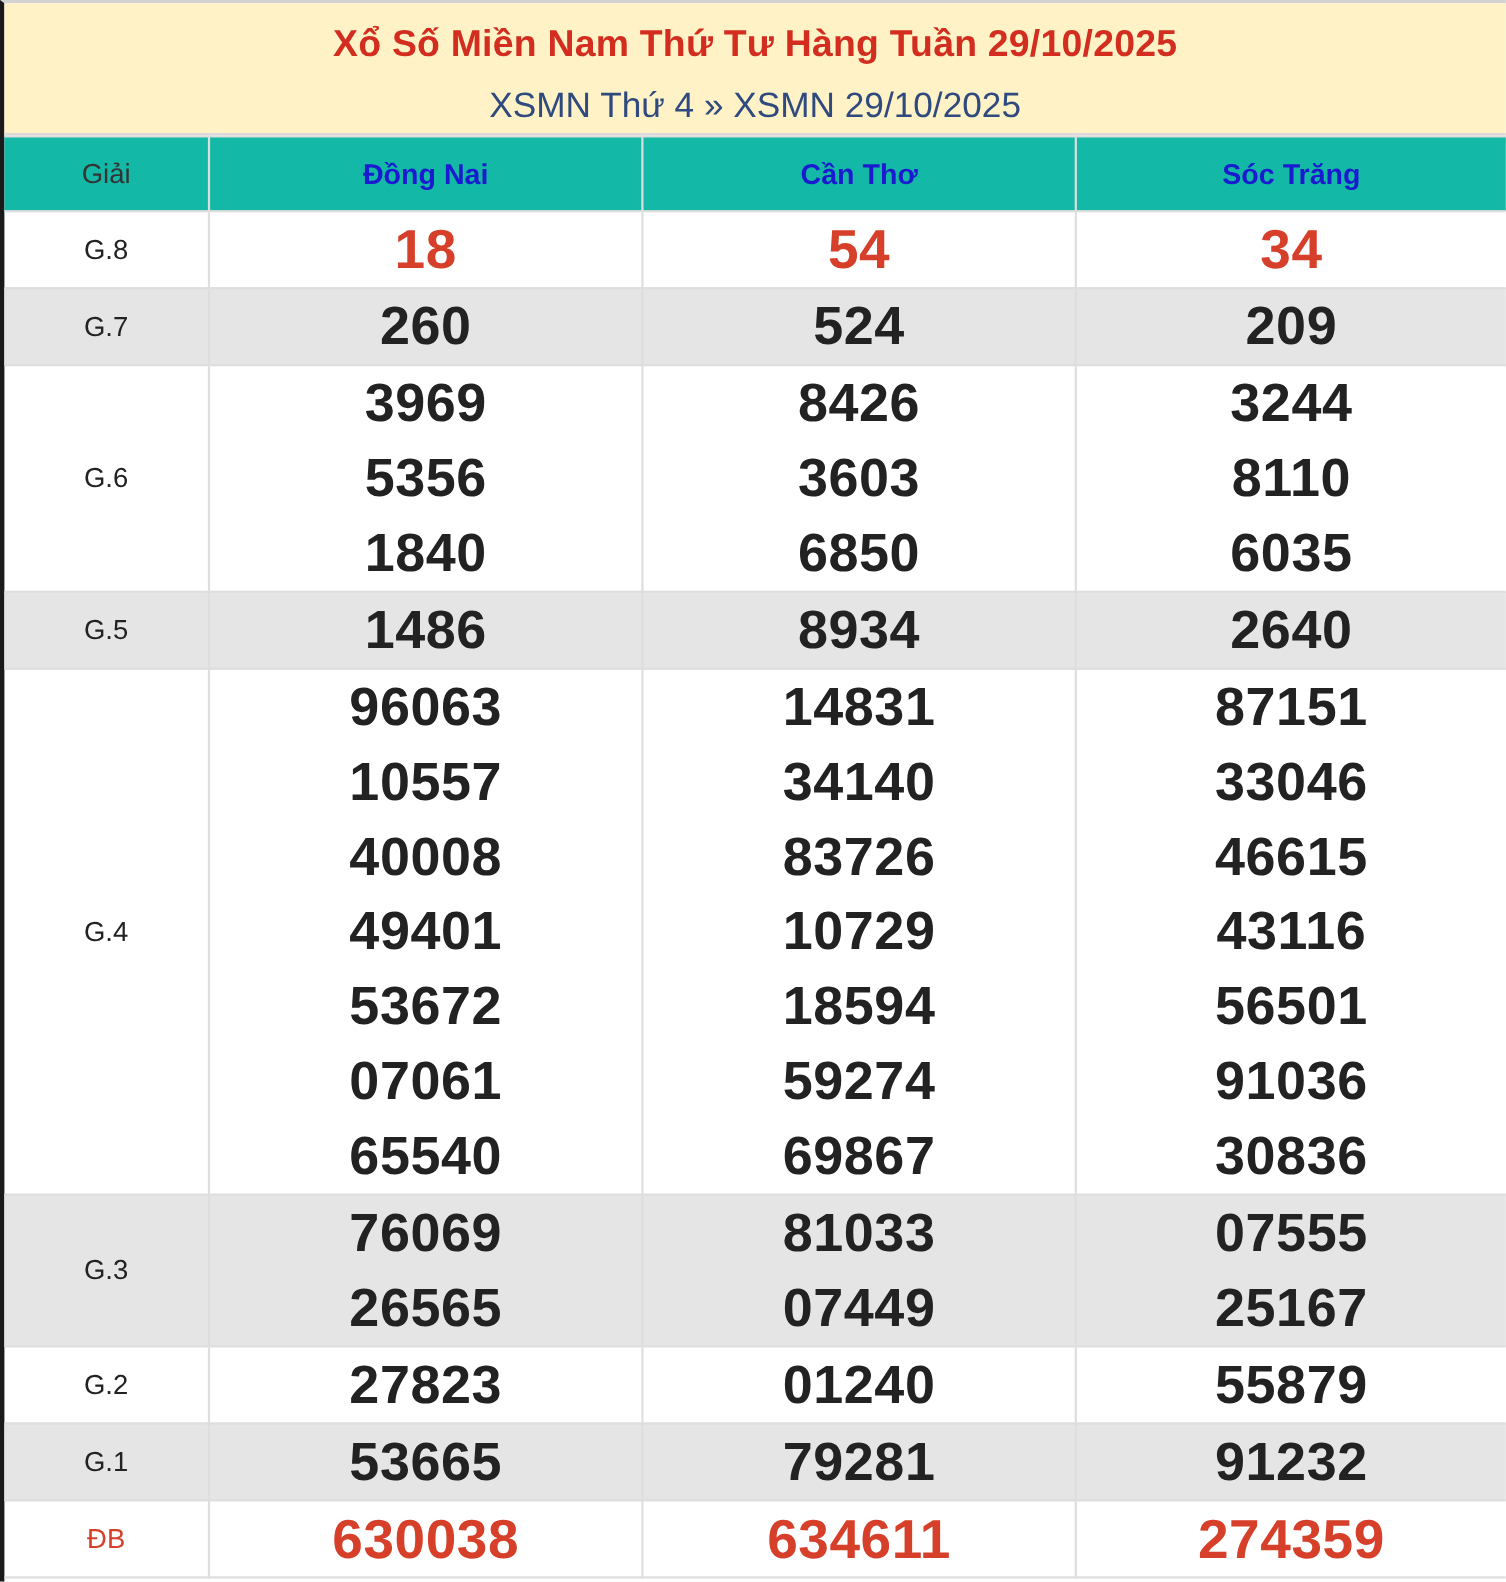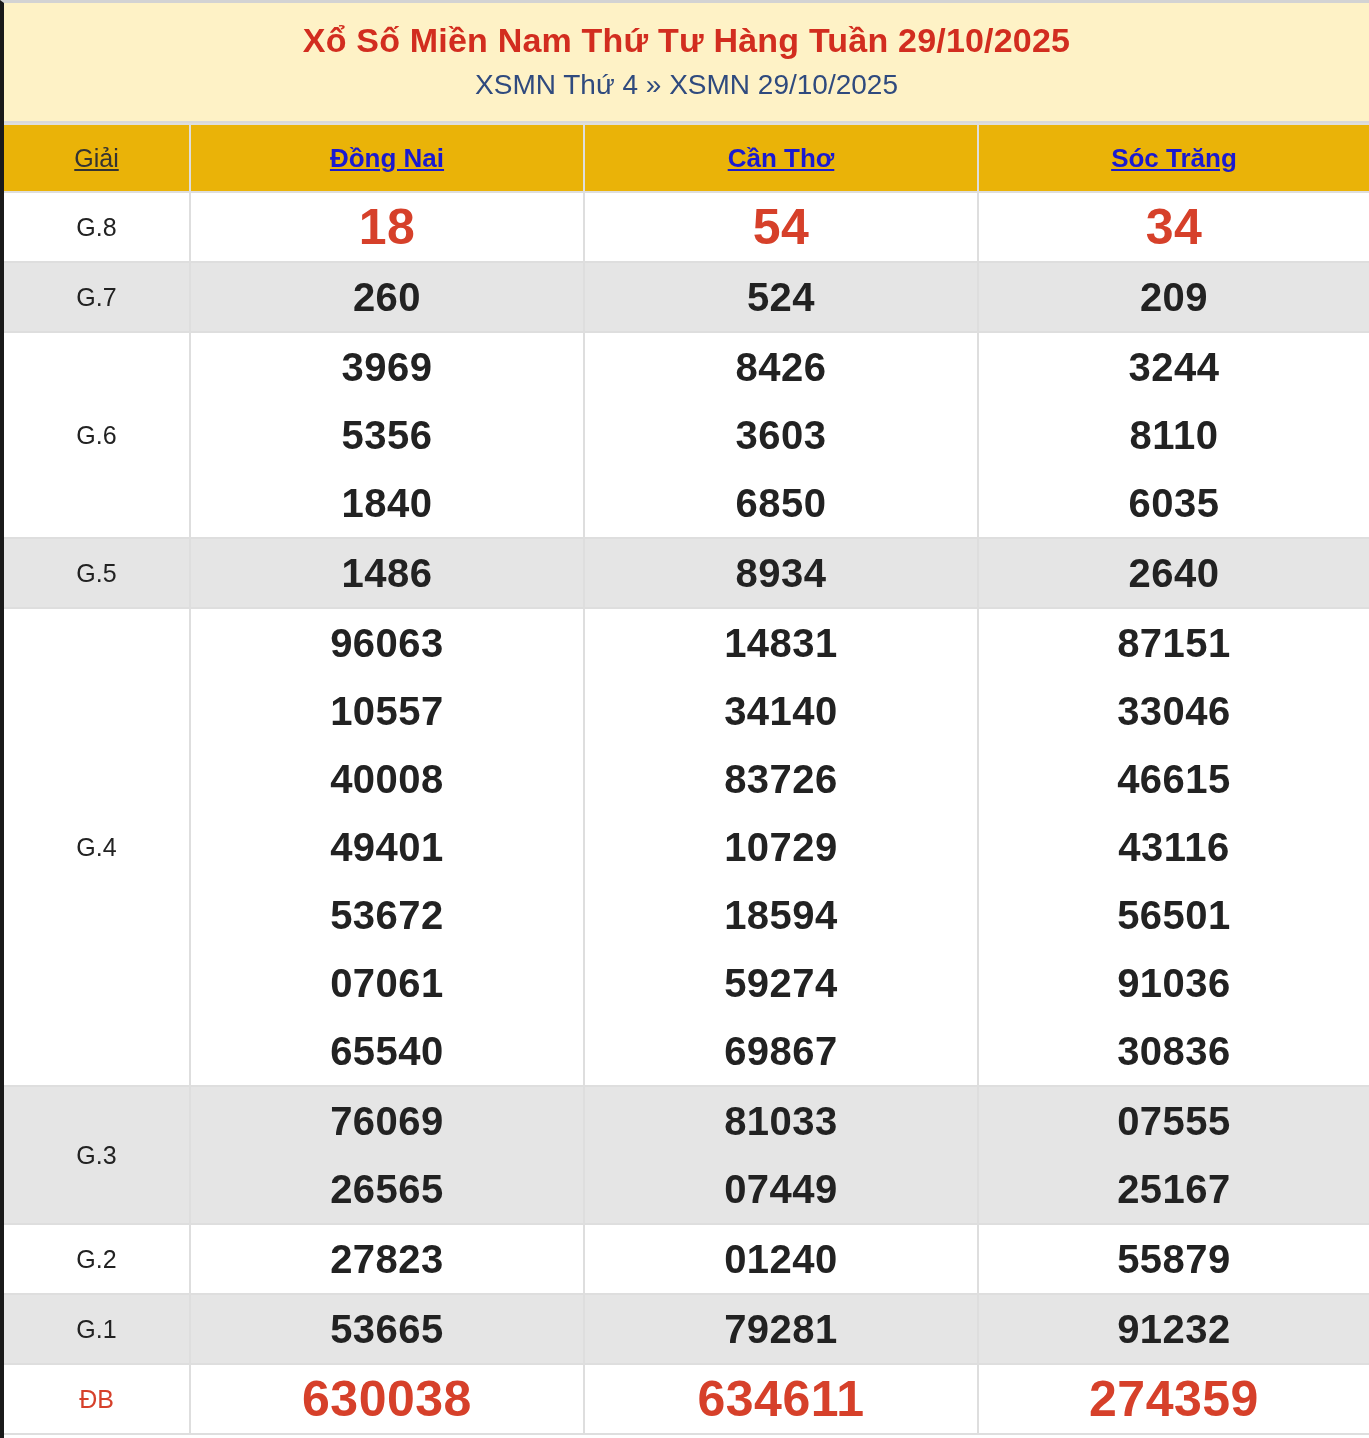--- a/index.html
+++ b/index.html
@@ -18,49 +18,49 @@
       border-bottom: 2px solid #d9d9d9;
       text-align: center; box-sizing: border-box;
     }
     .banner .title {
       padding-top: 17px;
       font-size: 34px; font-weight: bold; color: #d22d1f;
       letter-spacing: 0.2px;
       line-height: 40px;
     }
     .banner .crumbs {
-      margin-top: 10px;
-      font-size: 28px; color: #2f4a7e; line-height: 30px;
+      margin-top: 20px;
+      font-size: 32px; color: #2f4a7e; line-height: 30px;
     }
     .banner .crumbs span { cursor: pointer; }
     table.kq {
       border-collapse: collapse; width: 1365px; table-layout: fixed;
     }
     table.kq col.c0 { width: 186px; }
     table.kq col.c1 { width: 394px; }
     table.kq col.c2 { width: 394px; }
     table.kq col.c3 { width: 391px; }
     table.kq th, table.kq td {
       border: 2px solid #dedede; text-align: center; padding: 0;
     }
     table.kq tr > *:first-child { border-left: none; }
     table.kq tr > *:last-child { border-right: none; }
     table.kq thead th {
-      height: 66px; background: #eab308; font-weight: bold;
-      color: #1a1ad0; font-size: 26px; text-decoration: underline;
+      height: 66px; background: #14b8a6; font-weight: bold;
+      color: #1a1ad0; font-size: 26px;
     }
     table.kq thead th.giai {
       font-weight: normal; color: #333333; font-size: 25px;
     }
     td.label { font-size: 25px; color: #222222; }
     td.label.db { color: #d6402a; }
     tr.alt td { background: #e5e5e5; }
     .num {
       display: block; font-weight: bold; color: #222222;
-      font-size: 40px; line-height: 68px; letter-spacing: 0.5px;
+      font-size: 49px; line-height: 68px; letter-spacing: 0.5px;
     }
     .num.red { color: #d6402a; }
     .num.big { font-size: 50px; }
     tr.single td { height: 66px; }
   </style>
 </head>
 <body>
 
 <div class="frame">
   <div class="banner">

